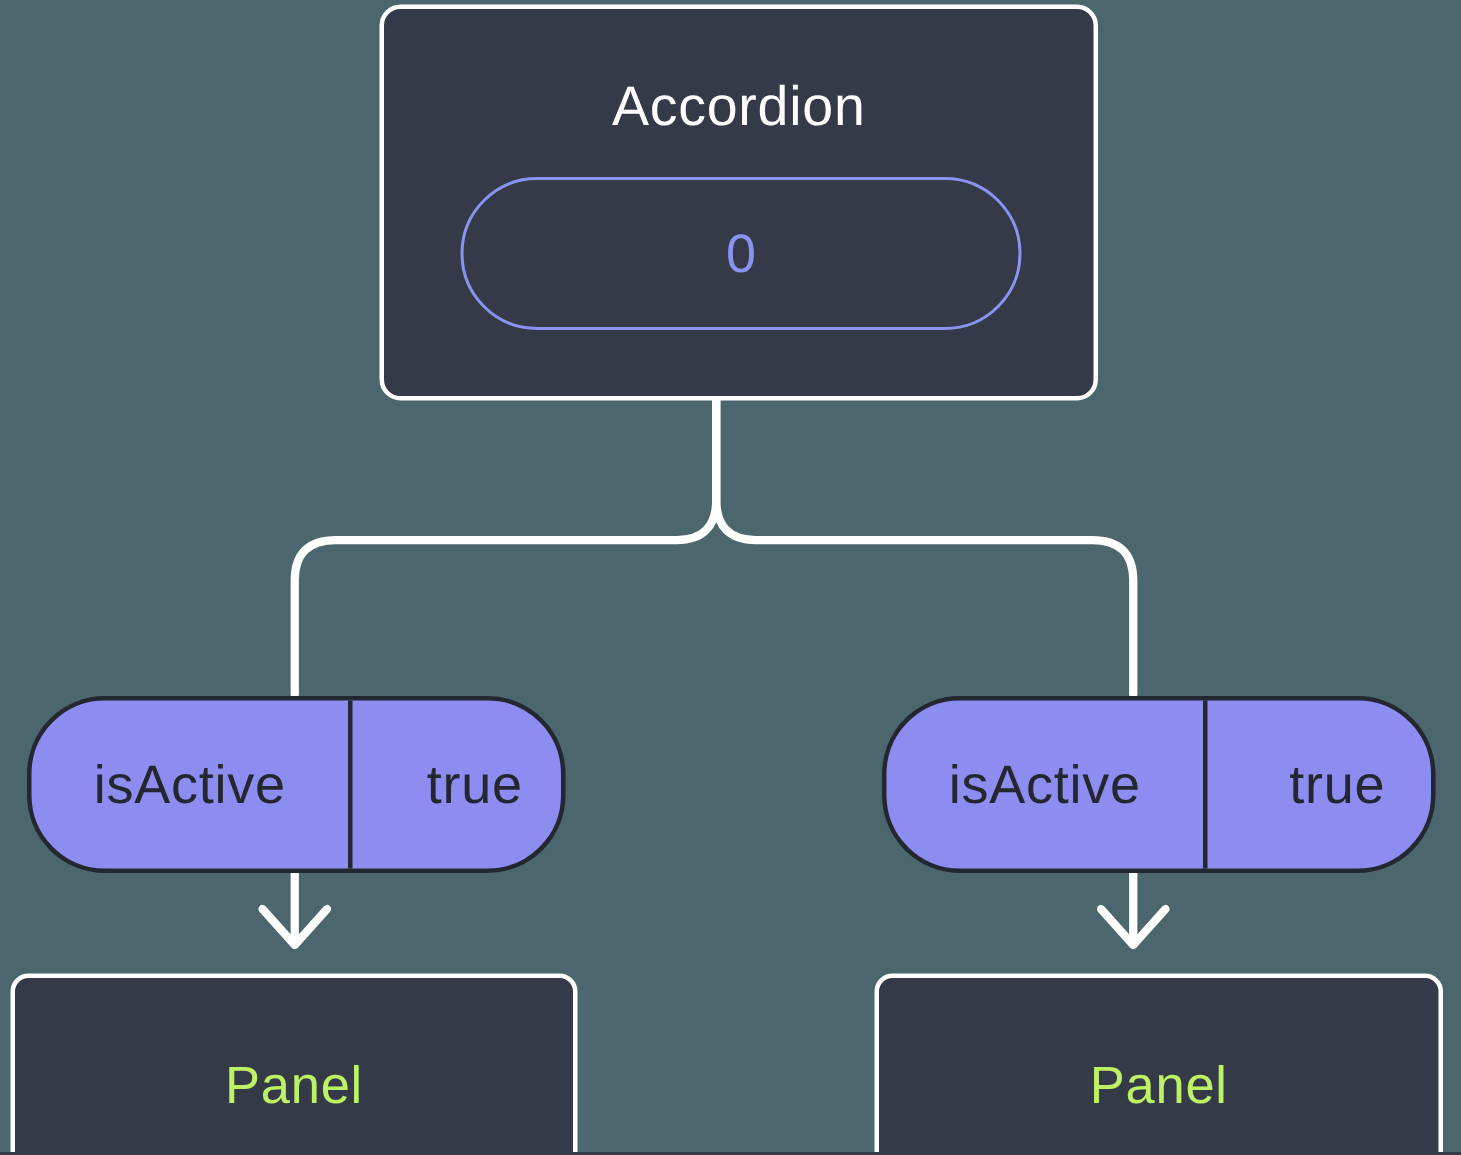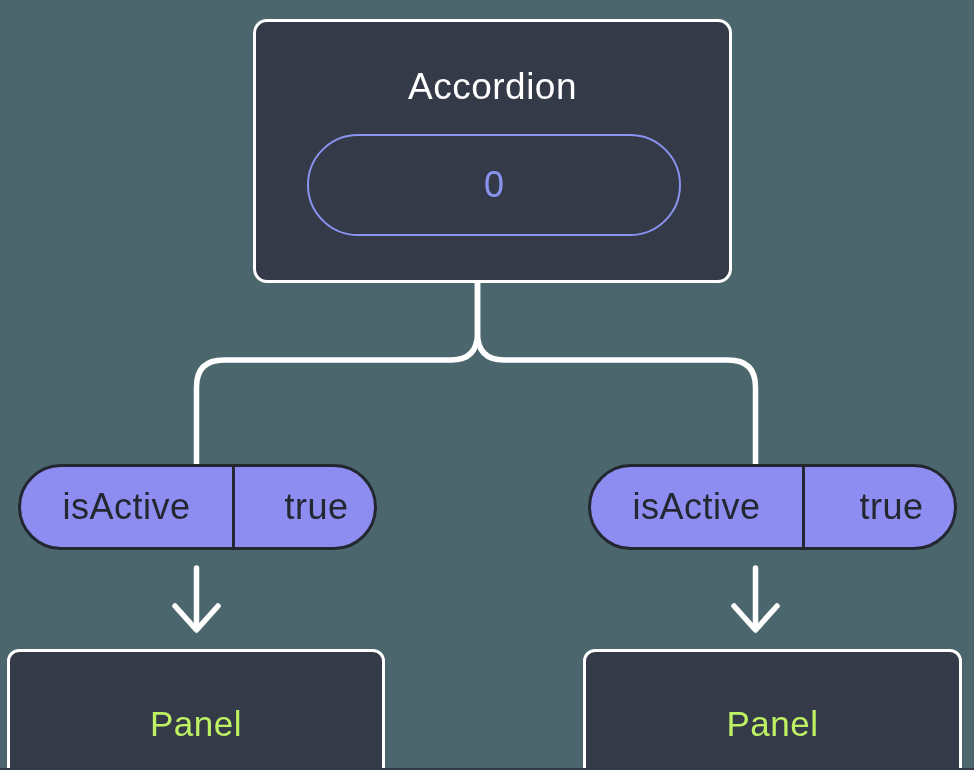--- a/index.html
+++ b/index.html
@@ -14,21 +14,21 @@
   .svg-layer {
     position: absolute;
     left: 0; top: 0;
     width: 974px; height: 770px;
     pointer-events: none;
   }
 
   
   .root-box {
     position: absolute;
-    left: 253px; top: 19px;
+    left: 253px; top: 3px;
     width: 479px; height: 264px;
     background: #343A47;
     border: 3px solid #FFFFFF;
     border-radius: 14px;
     box-sizing: border-box;
   }
   .root-title {
     position: absolute;
     left: 0; right: 0; top: 45px;
     text-align: center;
@@ -61,21 +61,21 @@
     flex: 1;
     display: flex;
     align-items: center;
     justify-content: center;
   }
 
   
   .prop-pill {
     position: absolute;
     top: 464px;
-    height: 86px;
+    height: 118px;
     background: #8C8CF1;
     border: 3px solid #23272F;
     border-radius: 52px;
     box-sizing: border-box;
     display: flex;
     color: #23272F;
     font-size: 36px;
   }
   .prop-pill.left  { left: 18px;  width: 359px; }
   .prop-pill.right { left: 588px; width: 369px; }

